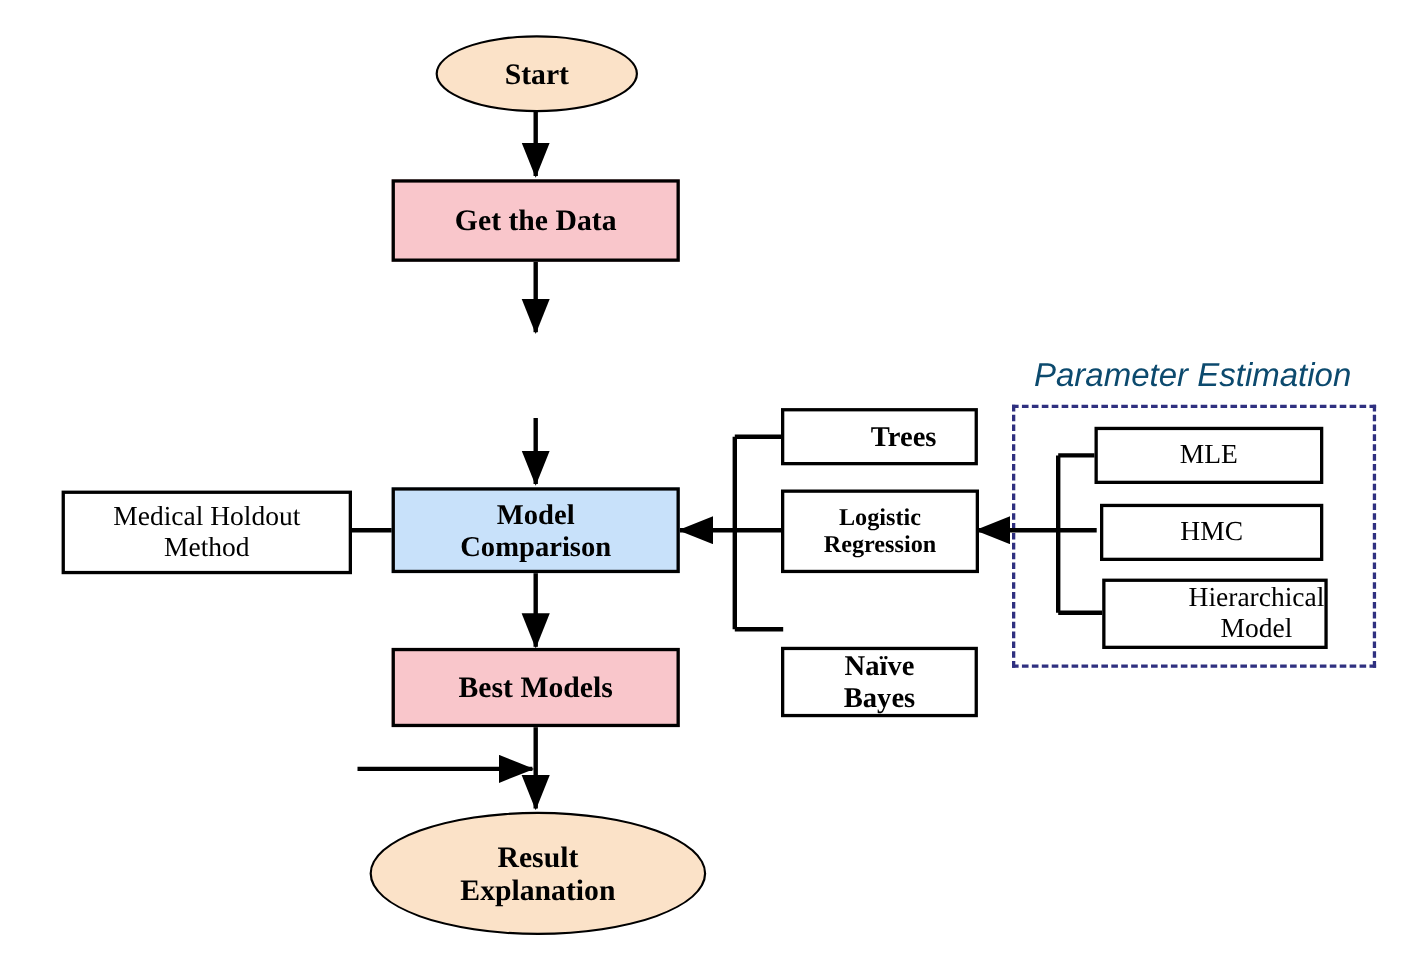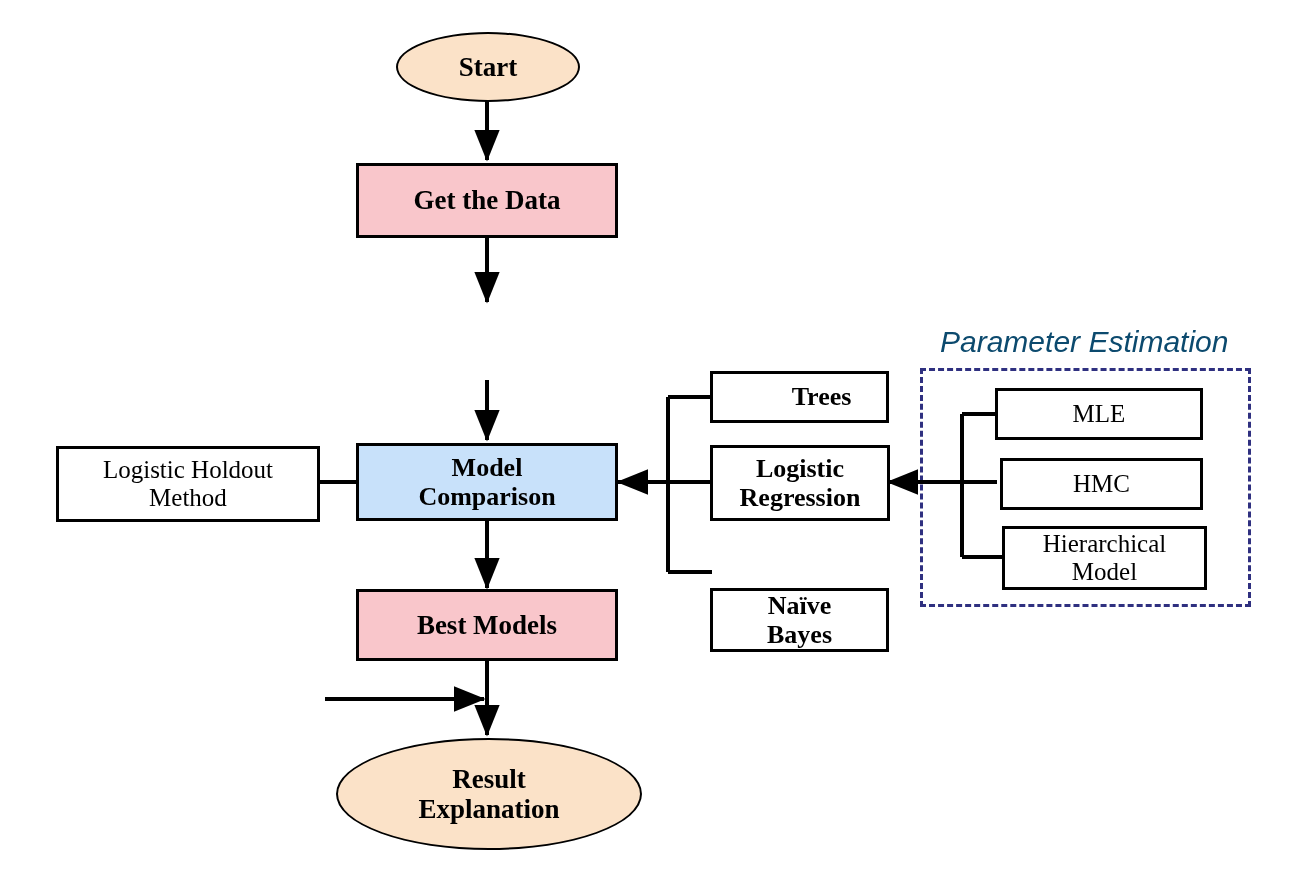--- a/index.html
+++ b/index.html
@@ -113,47 +113,47 @@
     <span>Get the Data</span>
   </div>
 
 
   <div class="node bold" style="left:356px; top:443px; width:262px; height:78px; background:#c8e1fa; font-size:26px;">
     <span>Model
 Comparison</span>
   </div>
 
   <div class="node plain" style="left:56px; top:446px; width:264px; height:76px; background:#ffffff; font-size:25px;">
-    <span>Logistic Holdout
+    <span>Medical Holdout
 Method</span>
   </div>
 
   <div class="node bold" style="left:710px; top:371px; width:179px; height:52px; background:#ffffff; font-size:26px;padding-left:44px;">
     <span>Trees</span>
   </div>
 
-  <div class="node bold" style="left:710px; top:445px; width:180px; height:76px; background:#ffffff; font-size:26px;">
+  <div class="node bold" style="left:710px; top:445px; width:180px; height:76px; background:#ffffff; font-size:22px;">
     <span>Logistic
 Regression</span>
   </div>
 
   <div class="node bold" style="left:710px; top:540px; width:179px; height:64px; background:#ffffff; font-size:26px;margin-top:48px;">
     <span>Naïve
 Bayes</span>
   </div>
 
   <div class="node plain" style="left:995px; top:388px; width:208px; height:52px; background:#ffffff; font-size:25px;">
     <span>MLE</span>
   </div>
 
   <div class="node plain" style="left:1000px; top:458px; width:203px; height:52px; background:#ffffff; font-size:25px;">
     <span>HMC</span>
   </div>
 
-  <div class="node plain" style="left:1002px; top:526px; width:205px; height:64px; background:#ffffff; font-size:25px;">
+  <div class="node plain" style="left:1002px; top:526px; width:205px; height:64px; background:#ffffff; font-size:25px;justify-content:flex-end;">
     <span>Hierarchical
 Model</span>
   </div>
 
   <div class="node bold" style="left:356px; top:589px; width:262px; height:72px; background:#f9c6cb; font-size:27px;">
     <span>Best Models</span>
   </div>
 
 
   <div class="node ellipse bold" style="left:336px; top:738px; width:306px; height:112px; background:#fbe2c8; font-size:27px;">

